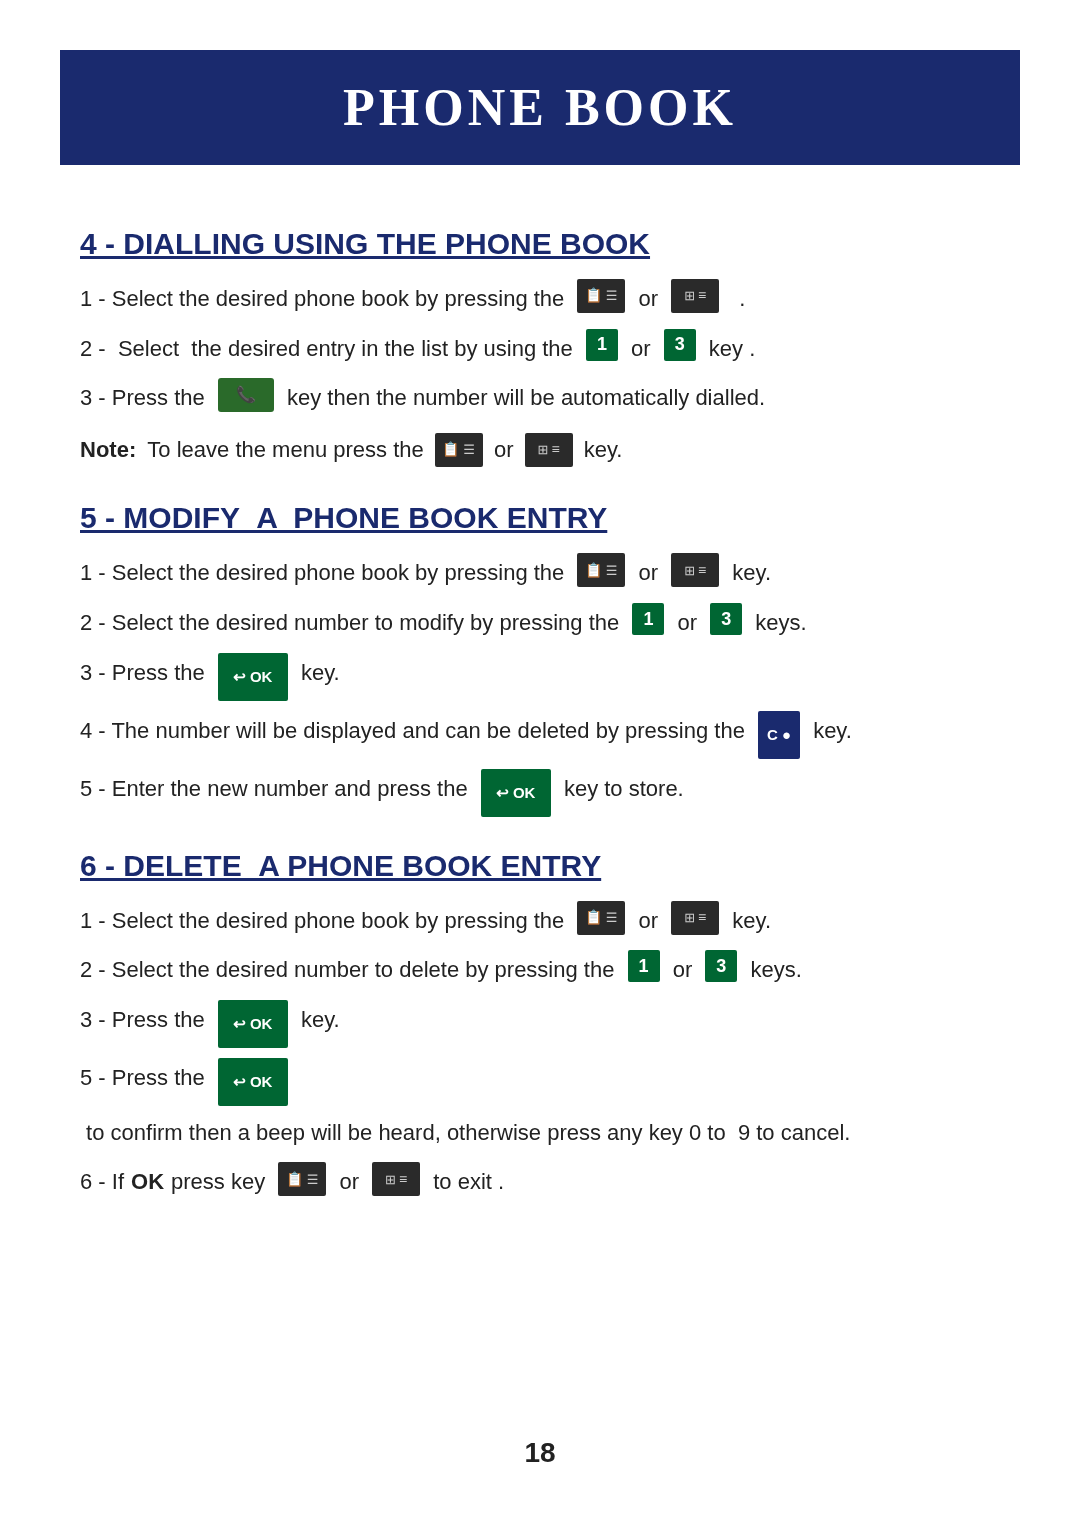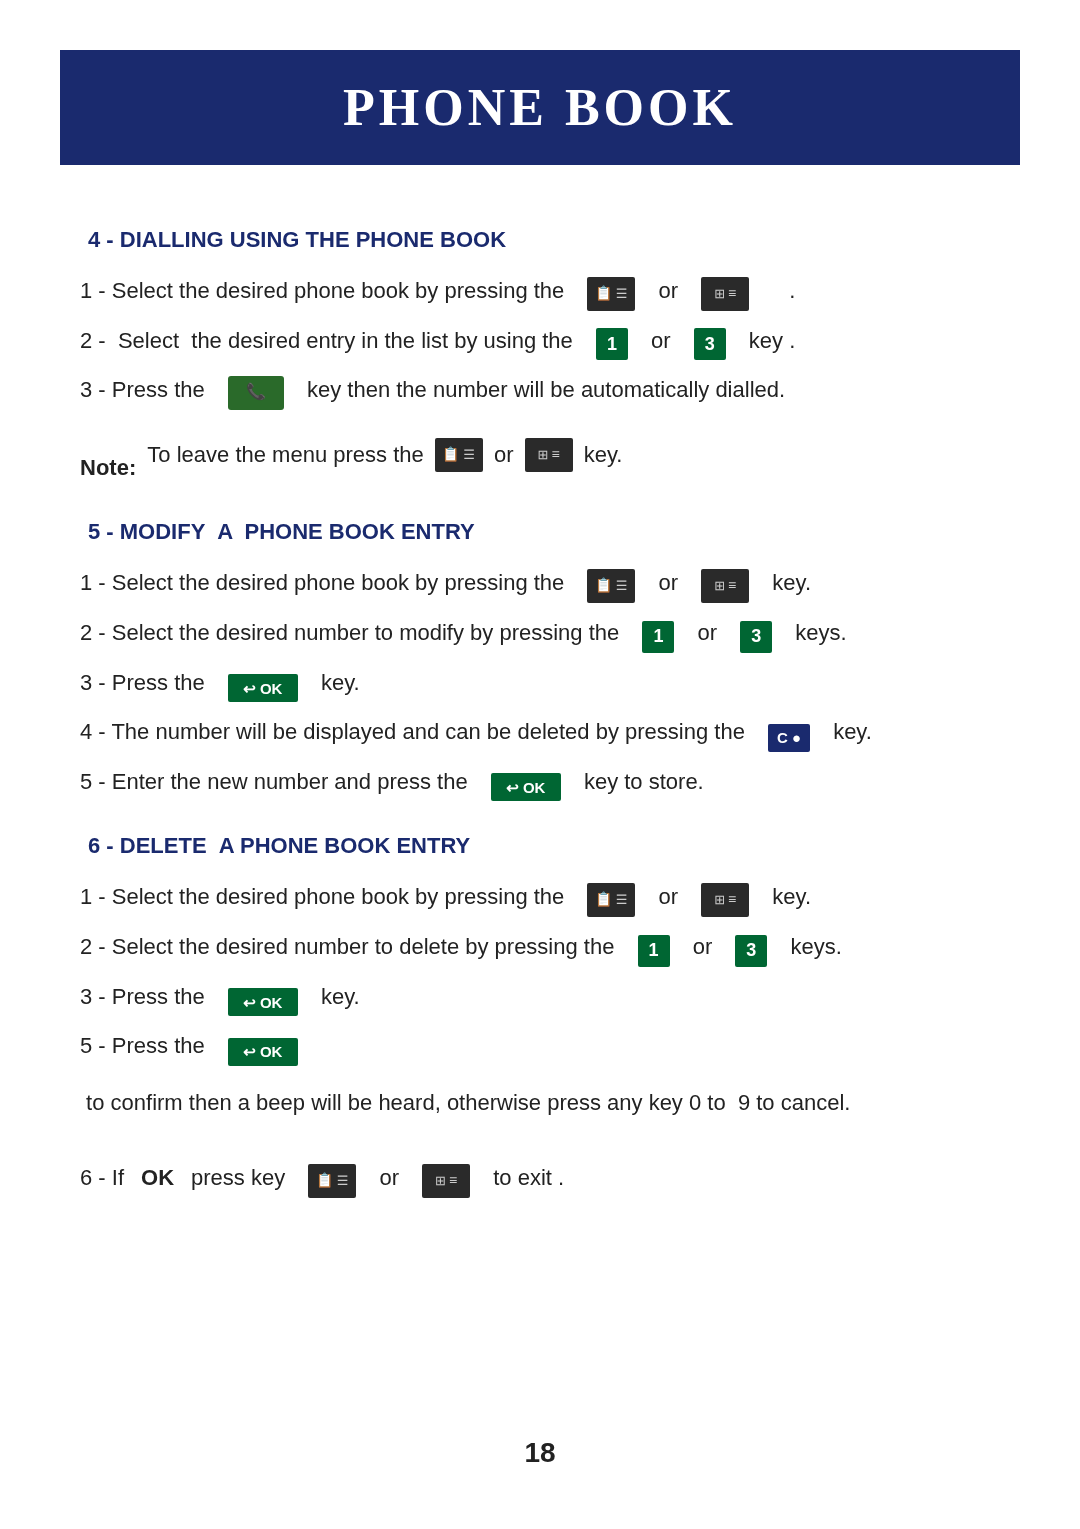--- a/index.html
+++ b/index.html
@@ -27,46 +27,47 @@
       font-weight: bold;
       letter-spacing: 4px;
       font-family: Liberation Serif, serif;
     }
 
     .content {
       padding: 30px 80px;
     }
 
     .section-title {
-      font-size: 22px;
+      font-size: 30px;
       font-weight: bold;
       color: #1a2a6e;
-      margin: 32px 0 18px 8px;
+      text-decoration: underline;
+      margin: 32px 0 18px 0;
     }
 
     .step-list {
       list-style: none;
       padding: 0;
       margin: 0;
     }
 
     .step-list li {
       margin-bottom: 10px;
       line-height: 1.5;
       display: flex;
       align-items: flex-start;
       flex-wrap: wrap;
     }
 
     .step-content {
       flex: 1;
       display: flex;
-      align-items: flex-end;
+      align-items: flex-start;
       flex-wrap: wrap;
-      gap: 17px;
+      gap: 7px;
       line-height: 1.8;
     }
 
     .note-line {
       margin: 12px 0;
       display: flex;
       align-items: center;
       flex-wrap: wrap;
       gap: 5px;
       line-height: 1.8;
@@ -77,21 +78,21 @@
       display: inline-flex;
       align-items: center;
       justify-content: center;
       background-color: #1a1a1a;
       color: #ffffff;
       font-size: 16px;
       font-weight: bold;
       padding: 3px 7px;
       border-radius: 2px;
       min-width: 42px;
-      height: 28px;
+      height: 48px;
       vertical-align: middle;
       position: relative;
     }
 
     .key-btn.ok-btn {
       background-color: #006633;
       min-width: 70px;
       font-size: 15px;
     }
 
@@ -153,21 +154,21 @@
       text-align: center;
       font-size: 28px;
       font-weight: bold;
       position: absolute;
       bottom: 60px;
       left: 50%;
       transform: translateX(-50%);
     }
 
     
-    b { font-weight: bold; margin-top: 26px; }
+    b { font-weight: bold; }
   </style>
 </head>
 <body>
 
 <div>
   <div class="page-header">
     <h1>PHONE BOOK</h1>
   </div>
 </div>
 

